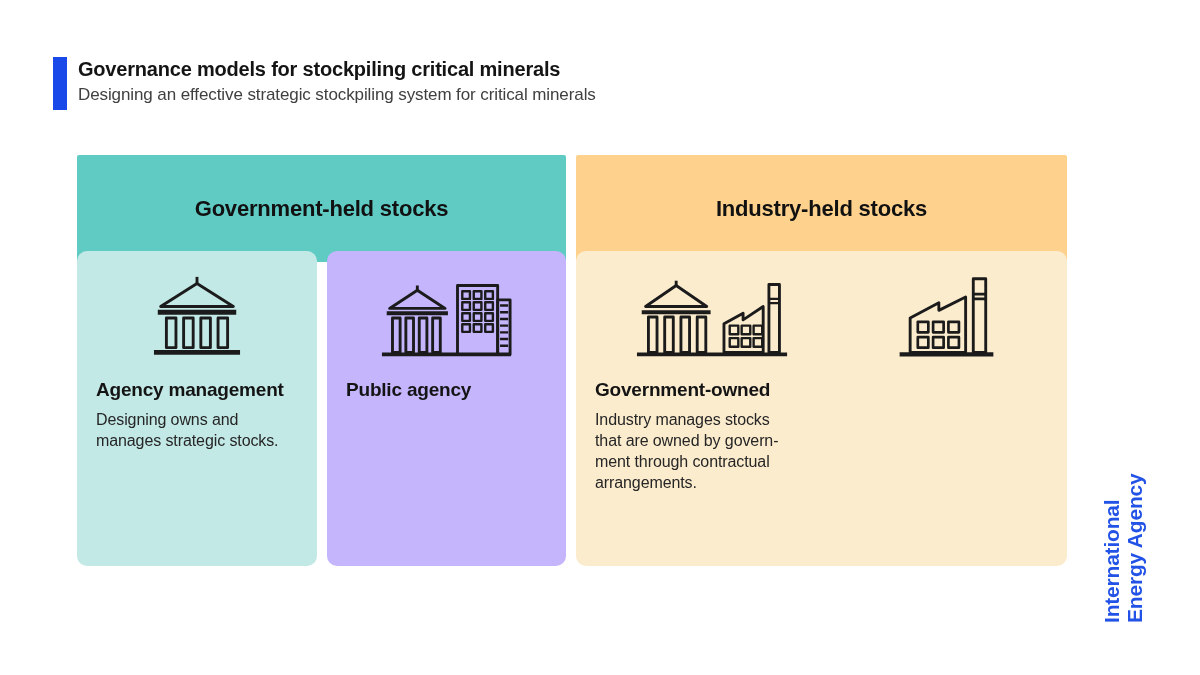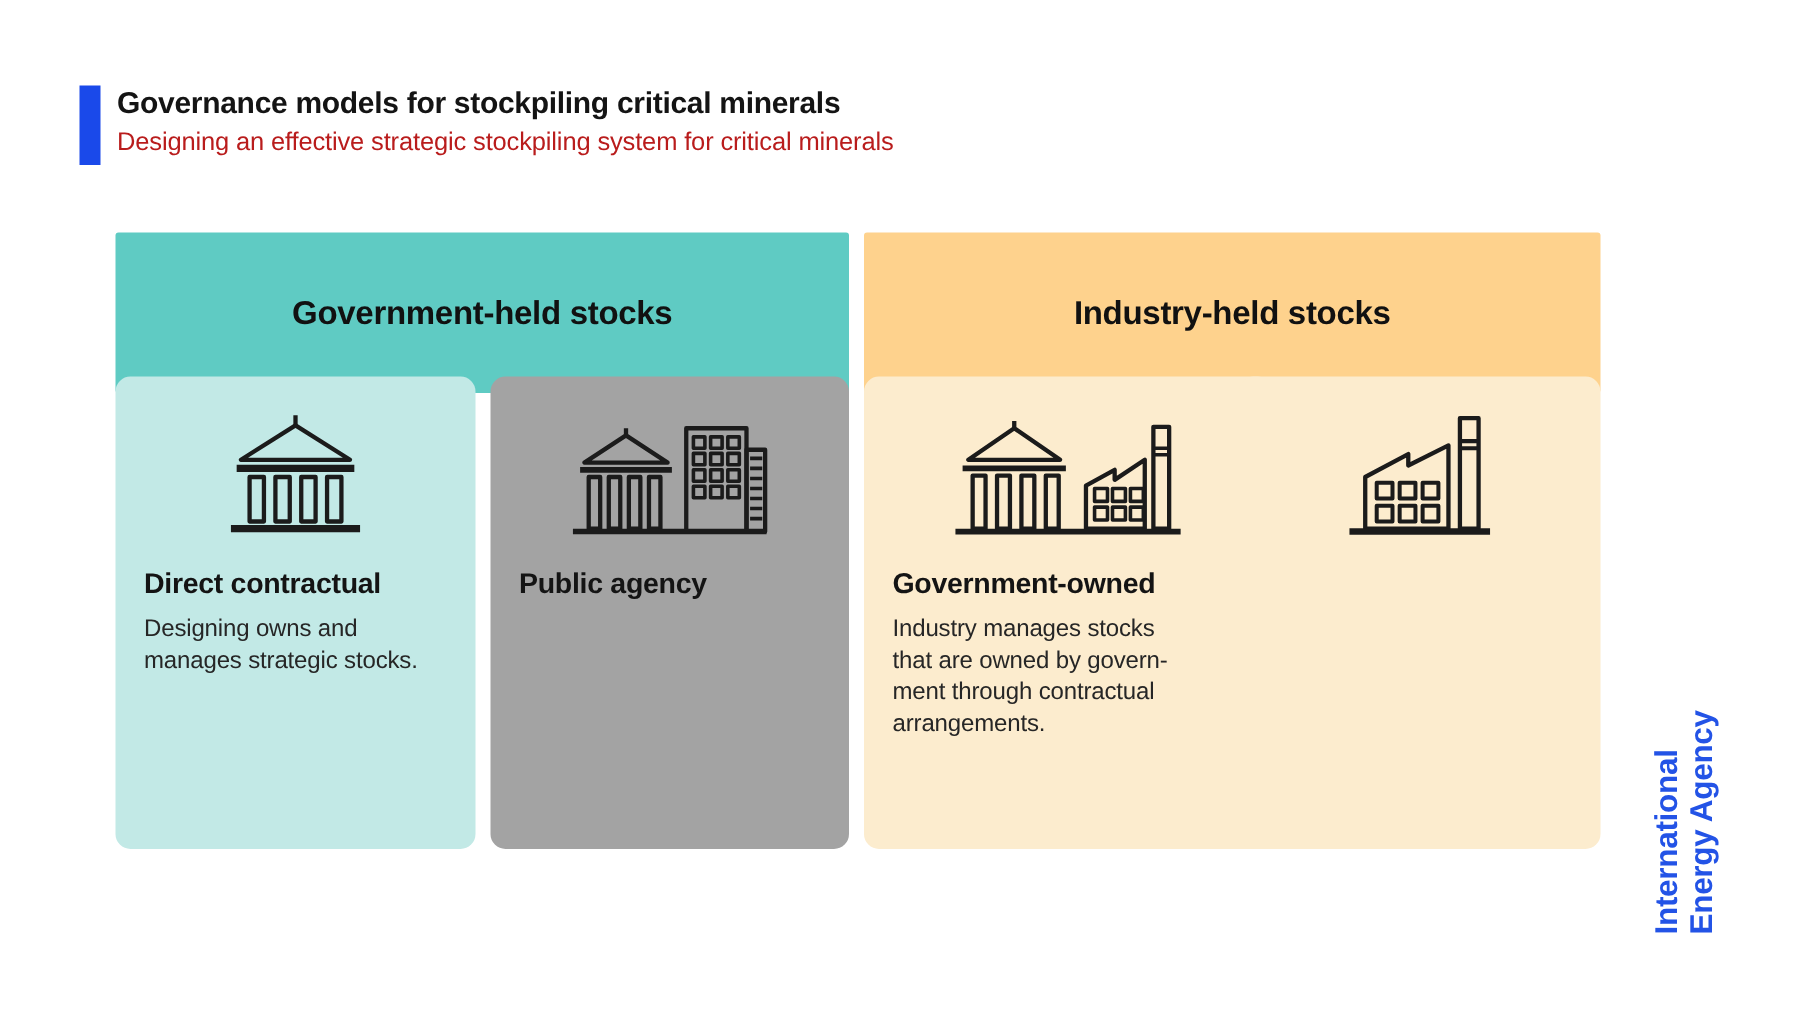--- a/index.html
+++ b/index.html
@@ -8,21 +8,21 @@
     font-family:"Liberation Sans","DejaVu Sans",sans-serif;color:#151515;
   }
   
   .accent-bar{position:absolute;left:53px;top:57px;width:14px;height:53px;}
   .page-title{
     position:absolute;left:78px;top:58px;margin:0;
     font-size:20px;font-weight:700;letter-spacing:-0.2px;color:#141414;
   }
   .page-subtitle{
     position:absolute;left:78px;top:85px;margin:0;
-    font-size:17px;font-weight:400;color:#b91c1c;letter-spacing:-0.1px;
+    font-size:17px;font-weight:400;color:#404040;letter-spacing:-0.1px;
   }
   
   .col-header{
     position:absolute;top:155px;height:107px;border-radius:2px;
     display:flex;align-items:center;justify-content:center;
     font-size:22px;font-weight:700;letter-spacing:-0.2px;color:#111;
   }
   .col-header.gov{left:77px;width:489px;}
   .col-header.ind{left:576px;width:491px;}
   
@@ -74,26 +74,26 @@
           <path d="M50 10 L12 34 H88 Z"></path>
           <path d="M9 40 H91" stroke-width="5"></path>
           <rect x="18" y="46" width="10" height="31"></rect>
           <rect x="36" y="46" width="10" height="31"></rect>
           <rect x="54" y="46" width="10" height="31"></rect>
           <rect x="72" y="46" width="10" height="31"></rect>
           <path d="M5 82 H95" stroke-width="5"></path>
         </g>
       </svg>
     </div>
-    <h3 class="card-title">Direct contractual</h3>
+    <h3 class="card-title">Agency management</h3>
     <p class="card-body">Designing owns and
 manages strategic stocks.</p>
   </div>
 
-  <div class="card c2" style="background-color: #a3a3a3;">
+  <div class="card c2" style="background-color: #c4b5fd;">
     <div class="icon-wrap">
       <svg width="131" height="88" viewBox="0 0 137 92">
         <g class="icon-stroke">
           <path d="M38 12 V18"></path>
           <path d="M38 17 L9 36 H67 Z"></path>
           <path d="M6 41 H70" stroke-width="4"></path>
           <rect x="12" y="46" width="8" height="36"></rect>
           <rect x="26" y="46" width="8" height="36"></rect>
           <rect x="40" y="46" width="8" height="36"></rect>
           <rect x="54" y="46" width="8" height="36"></rect>

